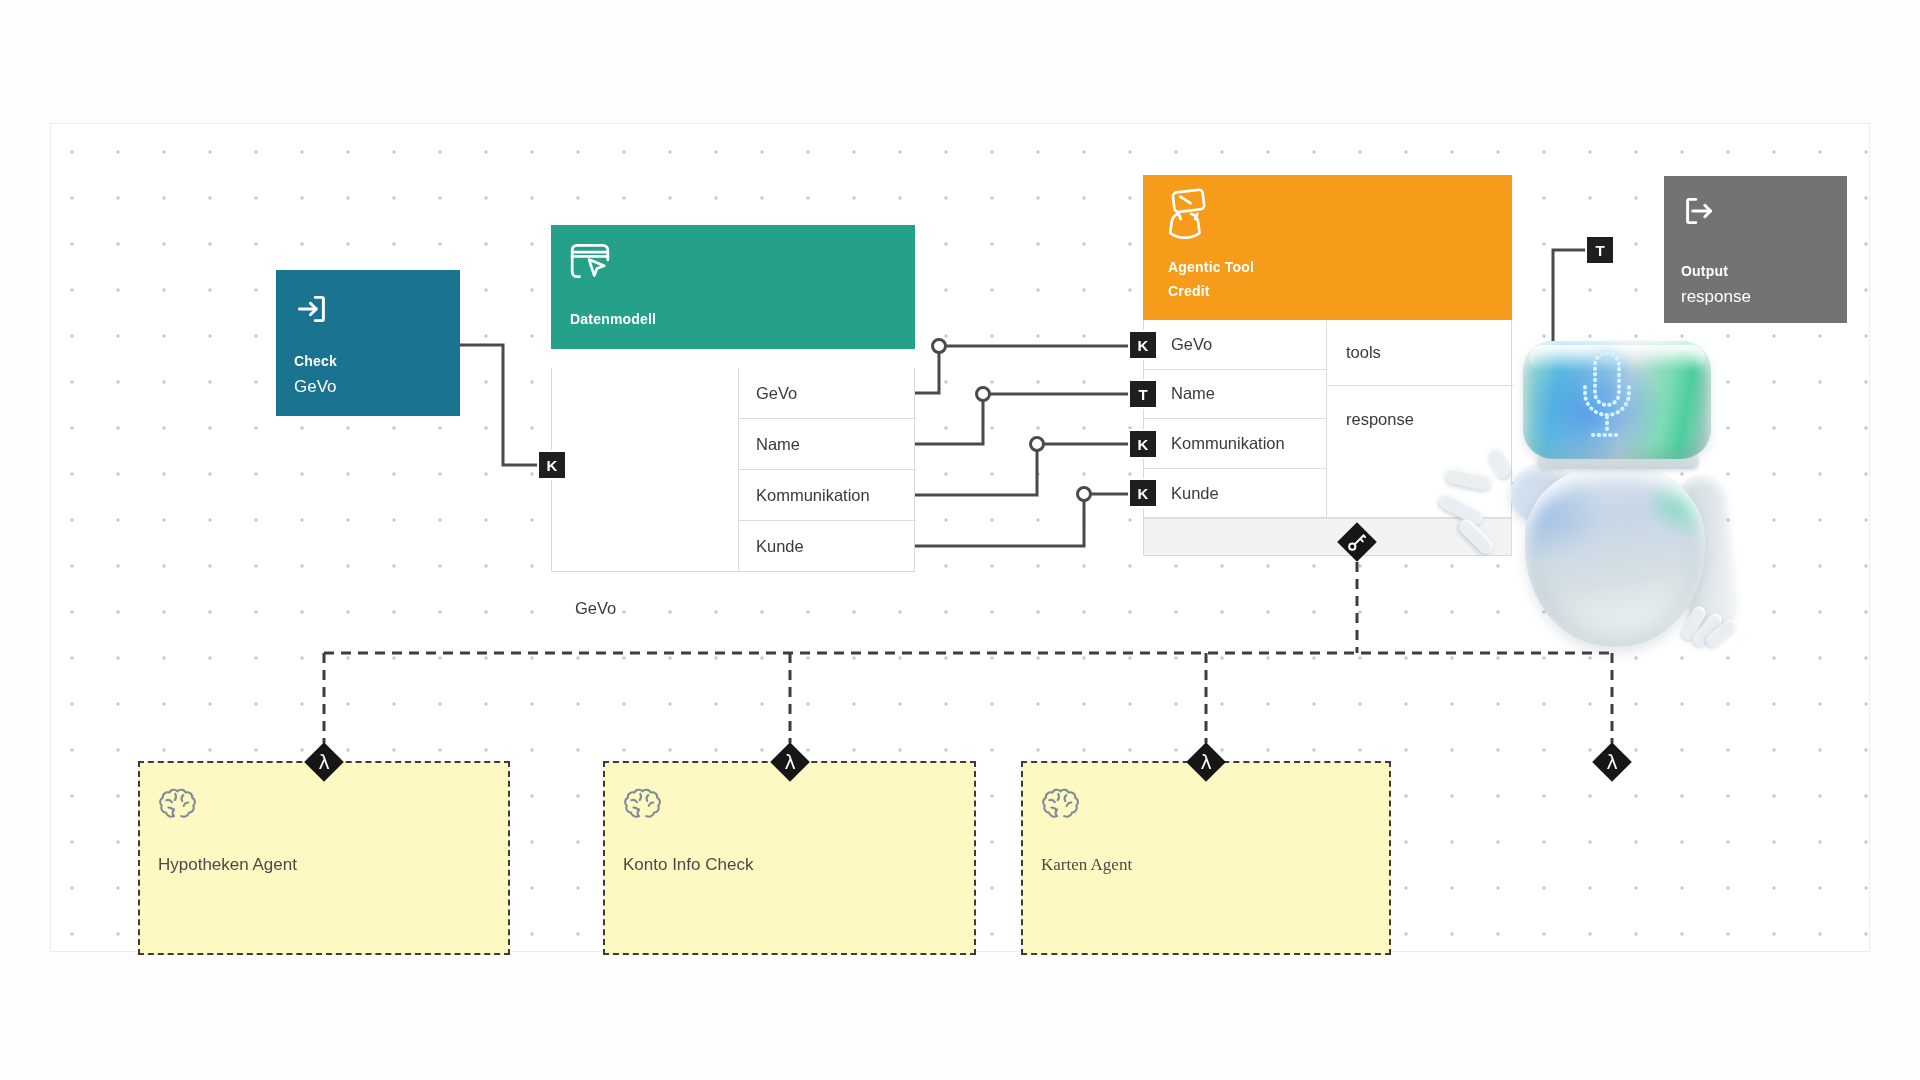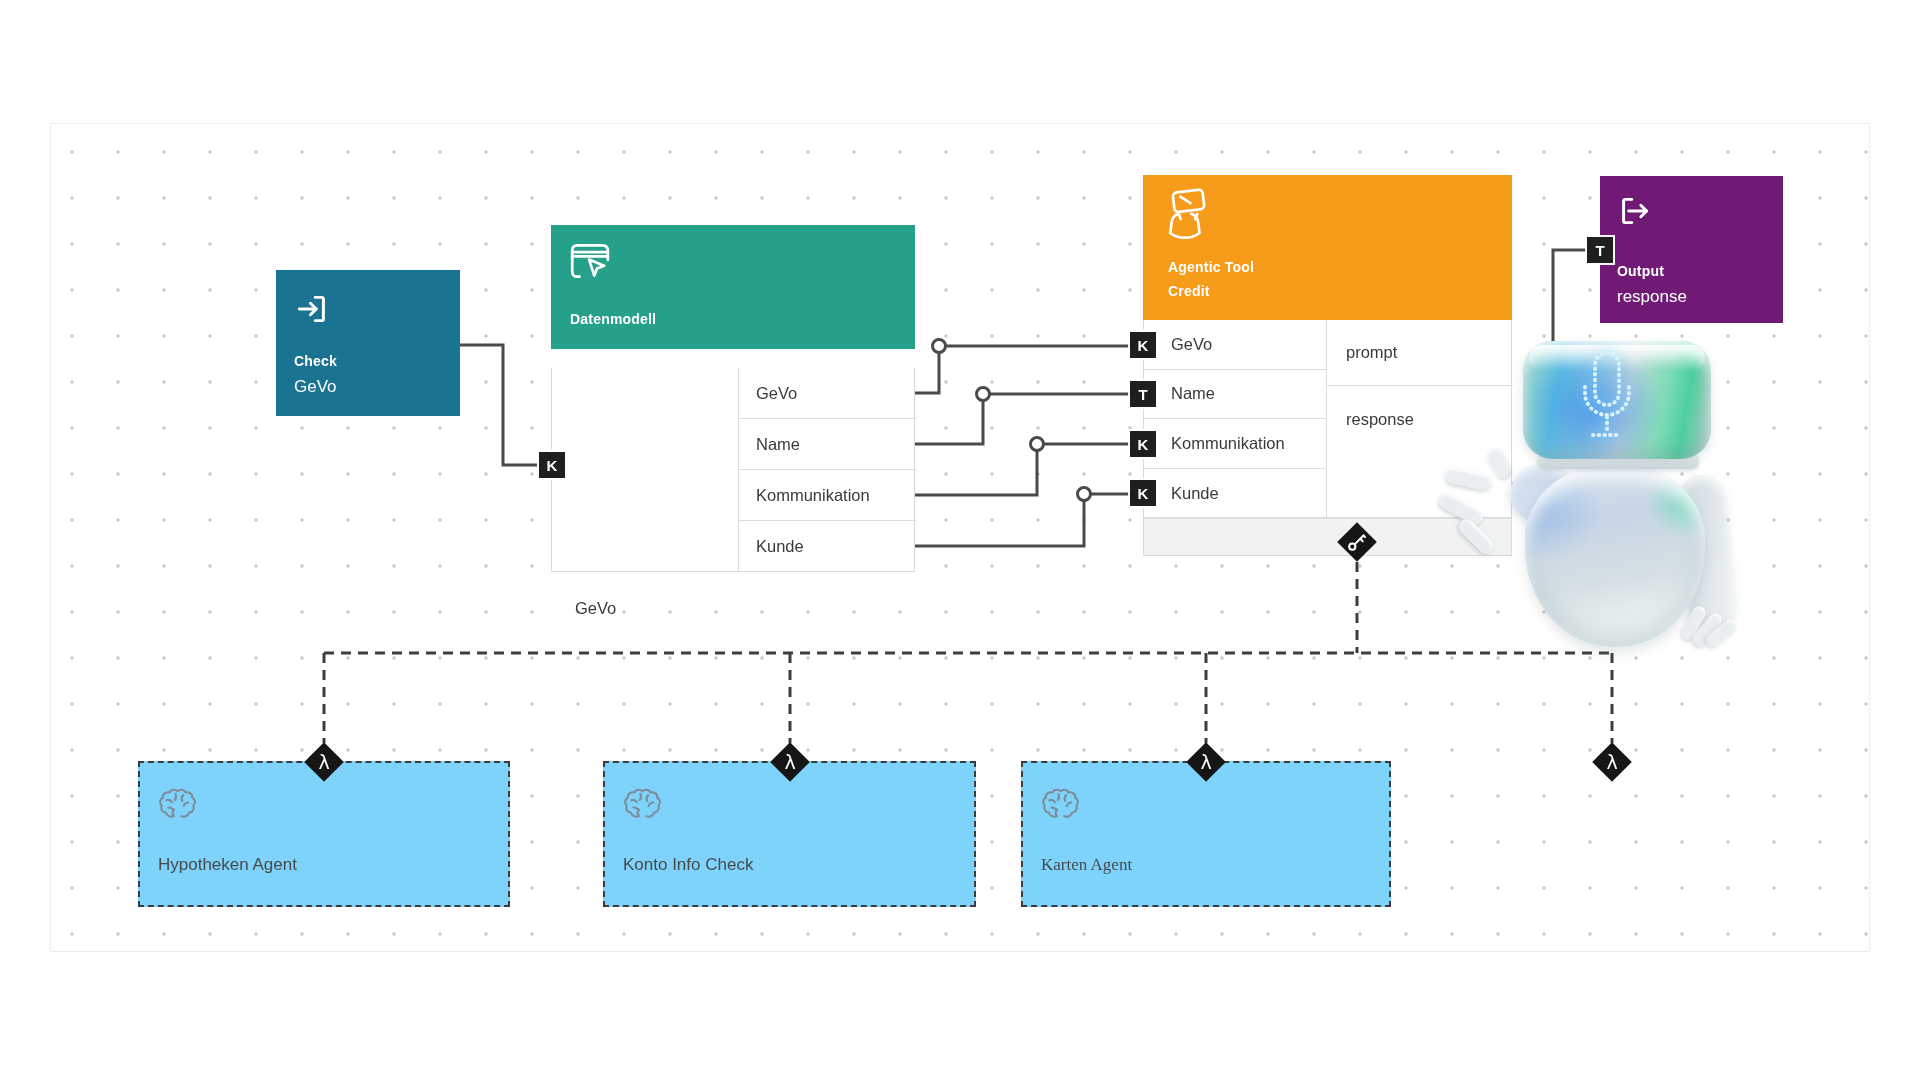--- a/index.html
+++ b/index.html
@@ -18,21 +18,21 @@
   .nbody{position:absolute;background:#fff;box-sizing:border-box;border:1px solid #d9d9d9;border-top:none;}
   .cell-label{font-size:16.5px;color:#3a3a3a;}
   .rowline{border-bottom:1px solid #dcdcdc;box-sizing:border-box;display:flex;align-items:center;}
   .port{position:absolute;width:26px;height:26px;background:#1f1f1f;color:#ffffff;
     font-weight:bold;font-size:15px;display:flex;align-items:center;justify-content:center;
     z-index:4;box-shadow:0 0 0 2px rgba(255,255,255,.95);}
   .diamond{position:absolute;width:40px;height:40px;z-index:4;}
   .diamond .sq{position:absolute;left:6px;top:6px;width:28px;height:28px;background:#161616;transform:rotate(45deg);}
   .diamond .g{position:absolute;left:0;top:0;width:40px;height:40px;display:flex;align-items:center;
     justify-content:center;color:#fff;font-size:19px;font-family:"DejaVu Sans",sans-serif;}
-  .agent{position:absolute;top:761px;height:146px;background:#7dd3fc;border:2px dashed #3b3b3b;
+  .agent{position:absolute;top:761px;height:194px;background:#fef9c3;border:2px dashed #3b3b3b;
     box-sizing:border-box;z-index:2;}
   .agent .albl{position:absolute;left:18px;top:92px;font-size:17px;color:#4a4a4a;}
   .agent .brain{position:absolute;left:16px;top:22px;}
   
   #robot{position:absolute;left:1425px;top:325px;width:330px;height:330px;z-index:6;pointer-events:none;}
   #robot *{position:absolute;}
   .r-head{left:98px;top:16px;width:188px;height:118px;border-radius:30px;
     background:radial-gradient(95px 85px at 38% 58%, rgba(47,124,233,.62), rgba(47,124,233,0) 72%),
     linear-gradient(100deg,#9fd9cb 0%,#5fc0e0 20%,#8ecbe3 38%,#c2d8dd 54%,#7adbb4 74%,#4ecf9e 84%,#b9c9cb 100%);
     box-shadow:inset 0 10px 14px rgba(255,255,255,.8), inset 0 -8px 16px rgba(120,150,160,.35), 0 4px 10px rgba(110,135,145,.22);}
@@ -150,21 +150,21 @@
         <div class="rowline" style="height:49.5px;padding-left:27px;">
           <span class="cell-label">Kommunikation</span>
           </div>
         <div class="rowline" style="height:49.5px;padding-left:27px;border-bottom:none;">
           <span class="cell-label">Kunde</span>
           </div>
       </div>
 
       <div style="position:absolute;left:183px;top:0;width:186px;height:100%;">
         <div class="rowline" style="height:66px;padding-left:19px;">
-          <span class="cell-label">prompt</span>
+          <span class="cell-label">tools</span>
           </div>
         <div class="rowline" style="height:66px;padding-left:19px;border-bottom:none;">
           <span class="cell-label">response</span>
           </div>
       </div>
     </div>
     <div style="position:absolute;left:0;top:343px;width:369px;height:38px;background:#F1F2F2;
                 border:1px solid #d9d9d9;border-top:1px solid #e3e3e3;box-sizing:border-box;"></div>
     <div class="port" style="left:-13px;top:157px;">
       <span>K</span>
@@ -185,21 +185,21 @@
     <div class="g">
       <svg width="22" height="22" viewBox="0 0 22 22" fill="none" stroke="#fff" stroke-width="2" stroke-linecap="round">
         <circle cx="6.3" cy="15.7" r="3.1"></circle>
         <path d="M8.6 13.4 L17.5 4.5"></path>
           <path d="M14.2 7.8 l2.6 2.6"></path>
           <path d="M17.5 4.5 l1.6 1.6"></path>
       </svg>
     </div>
   </div>
 
-  <div class="node" style="left:1600px;top:176px;width:183px;height:147px;background:#701a75;">
+  <div class="node" style="left:1664px;top:176px;width:183px;height:147px;background:#737373;">
     <svg style="position:absolute;left:16px;top:16px" width="38" height="38" viewBox="0 0 36 36" fill="none" stroke="#fff" stroke-width="2.8" stroke-linecap="round" stroke-linejoin="round">
       <path d="M15 7 H8.8 c-1 0 -1.6 .6 -1.6 1.6 v18.8 c0 1 .6 1.6 1.6 1.6 H15"></path>
       <path d="M12 18 h17"></path>
         <path d="M23.5 12.5 L29 18 l-5.5 5.5"></path>
     </svg>
     <div class="ntitle" style="left:17px;top:85px;">Output</div>
     <div class="nsub" style="left:17px;top:110px;">response</div>
   </div>
   <div class="port" style="left:1587px;top:237px;">
     <span>T</span>

